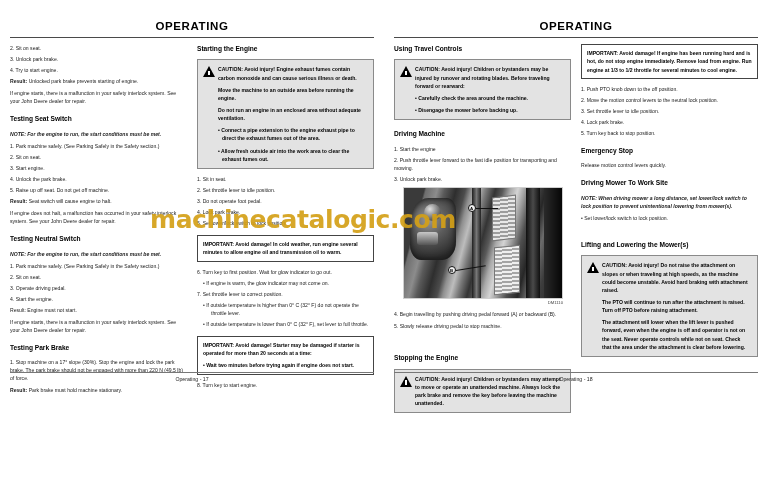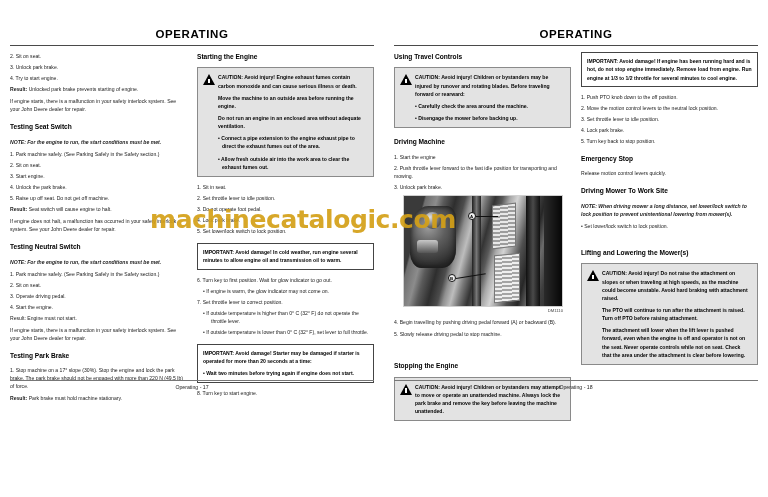--- a/index.html
+++ b/index.html
@@ -9,21 +9,21 @@
     font-family: "Liberation Sans", sans-serif;
   }
   .screen {
     position: relative;
     width: 768px; height: 497px;
     background: #ffffff;
     overflow: hidden;
   }
   .page {
     position: absolute;
-    top: 16px;
+    top: 8px;
     width: 384px; height: 388px;
     background: #ffffff;
     padding: 12px 10px 8px 10px;
   }
   .page-left { left: 0; }
   .page-right { left: 384px; }
 
   .page-header {
     text-align: center;
     font-size: 11.5px;

